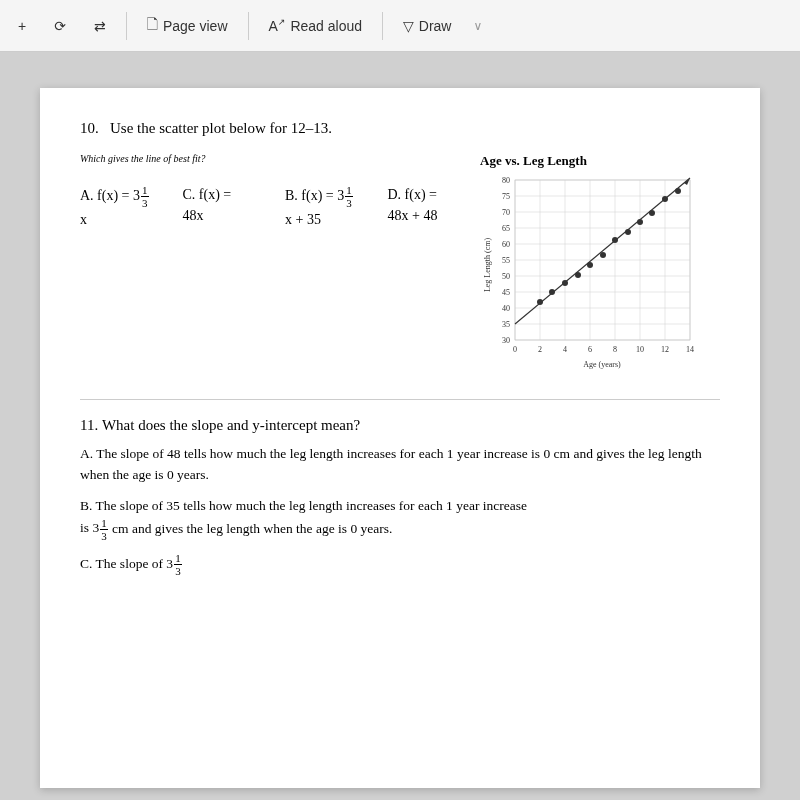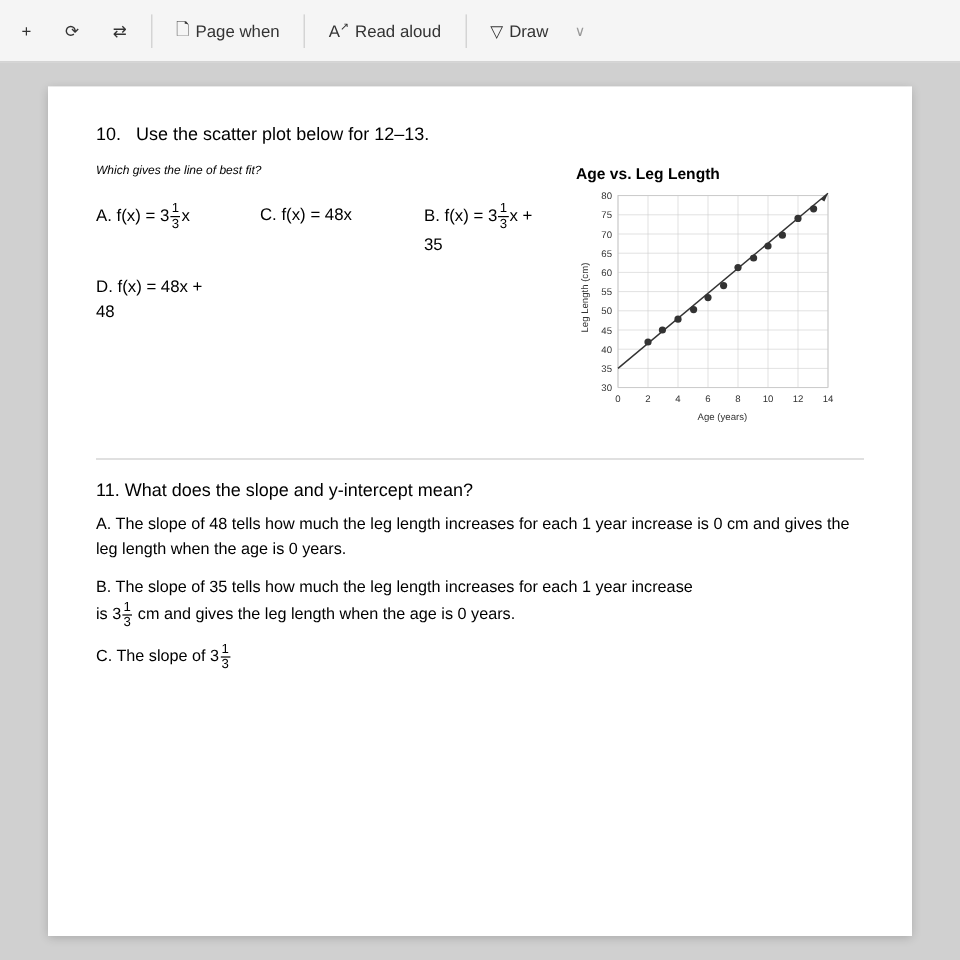--- a/index.html
+++ b/index.html
@@ -38,22 +38,23 @@
       height: 28px;
       background: #ccc;
     }
 
     
     .doc-container {
       background: #d0d0d0;
       height: calc(800px - 52px);
       display: flex;
       justify-content: center;
-      padding: 20px;
+      padding: 36px;
       overflow-y: auto;
+      font-family: Liberation Serif, serif;
     }
     .doc-page {
       background: white;
       width: 720px;
       min-height: 700px;
       padding: 30px 40px;
       box-shadow: 0 2px 8px rgba(0,0,0,0.2);
     }
 
     .question-block {
@@ -78,21 +79,21 @@
     }
 
     .sub-question {
       font-size: 10px;
       margin-bottom: 20px;
       font-style: italic;
     }
 
     .options-grid {
       display: grid;
-      grid-template-columns: 1fr 1fr 1fr;
+      grid-template-columns: 1fr 1fr 1fr 1fr;
       gap: 14px 30px;
       margin-top: 10px;
     }
 
     .option {
       font-size: 14px;
       line-height: 1.5;
     }
 
     .frac {
@@ -147,21 +148,21 @@
     <span>⟳</span>
   </button>
   <button class="toolbar-btn">
     <span>⇄</span>
   </button>
 
   <div class="toolbar-divider"></div>
 
   <button class="toolbar-btn">
     <span>🗋</span>
-    <span>Page when</span>
+    <span>Page view</span>
   </button>
 
   <div class="toolbar-divider"></div>
 
   <button class="toolbar-btn">
     <span>A<sup style="font-size:9px">↗</sup></span>
     <span>Read aloud</span>
   </button>
 
   <div class="toolbar-divider"></div>

